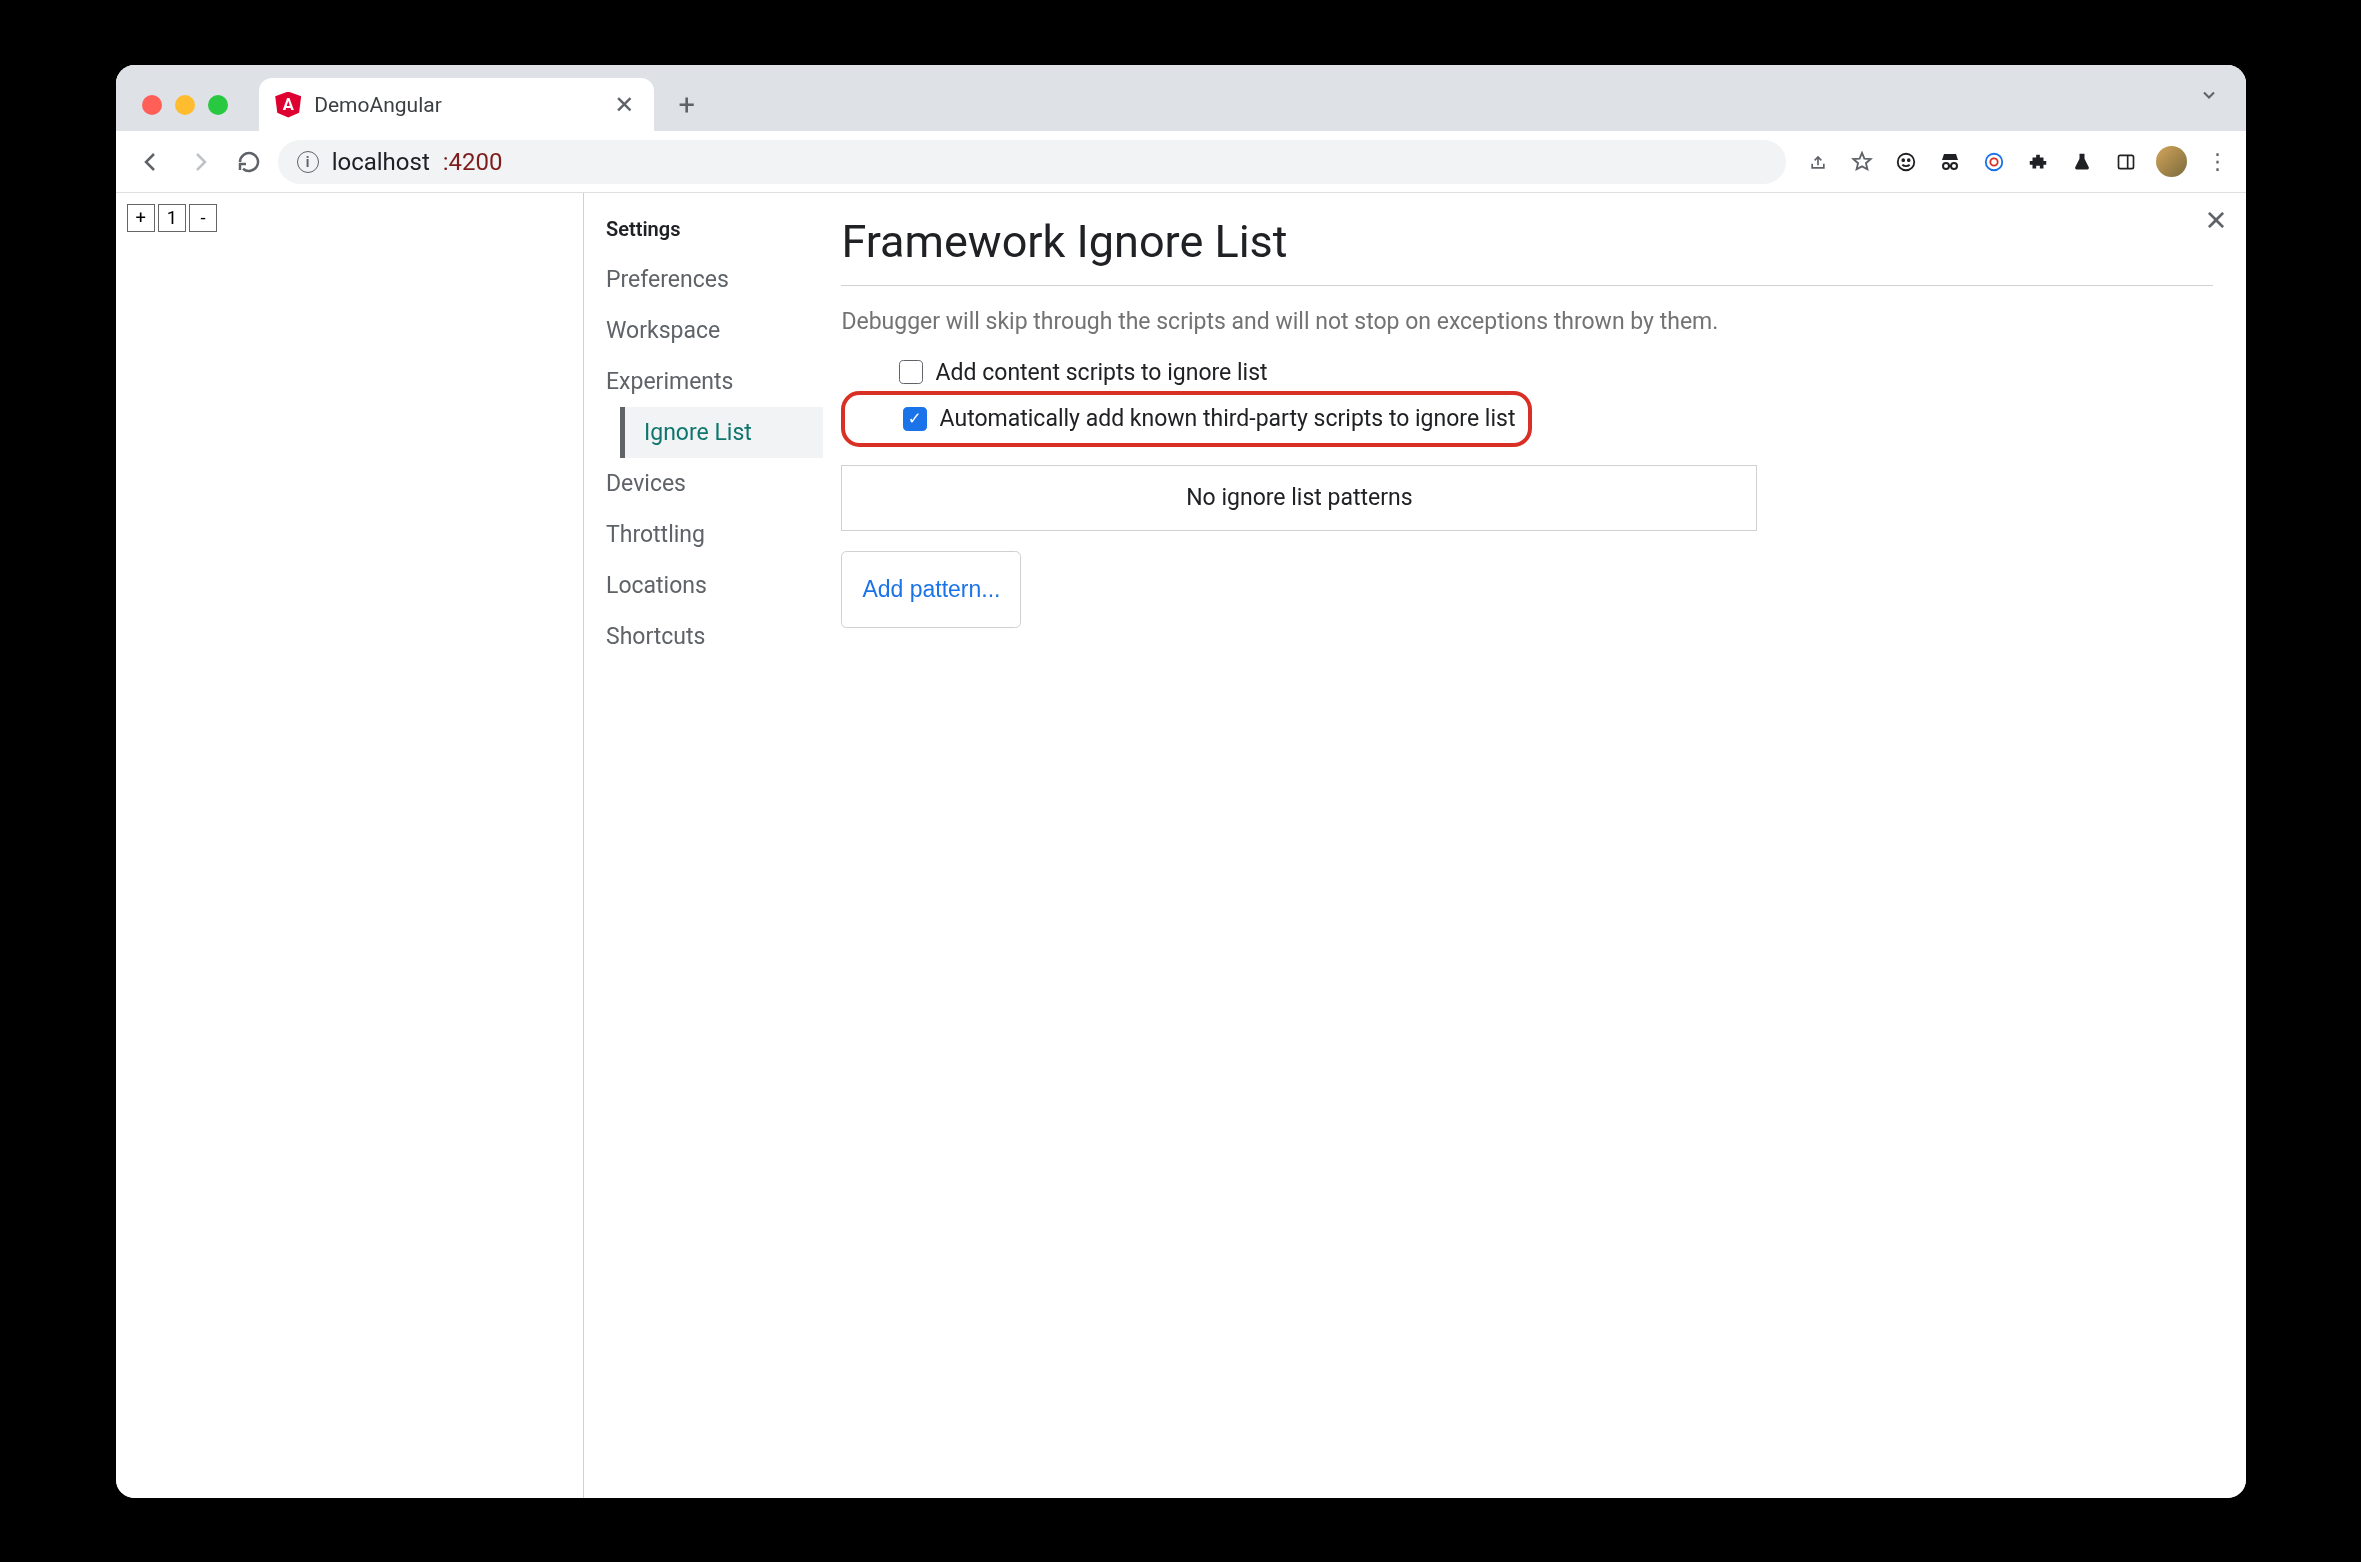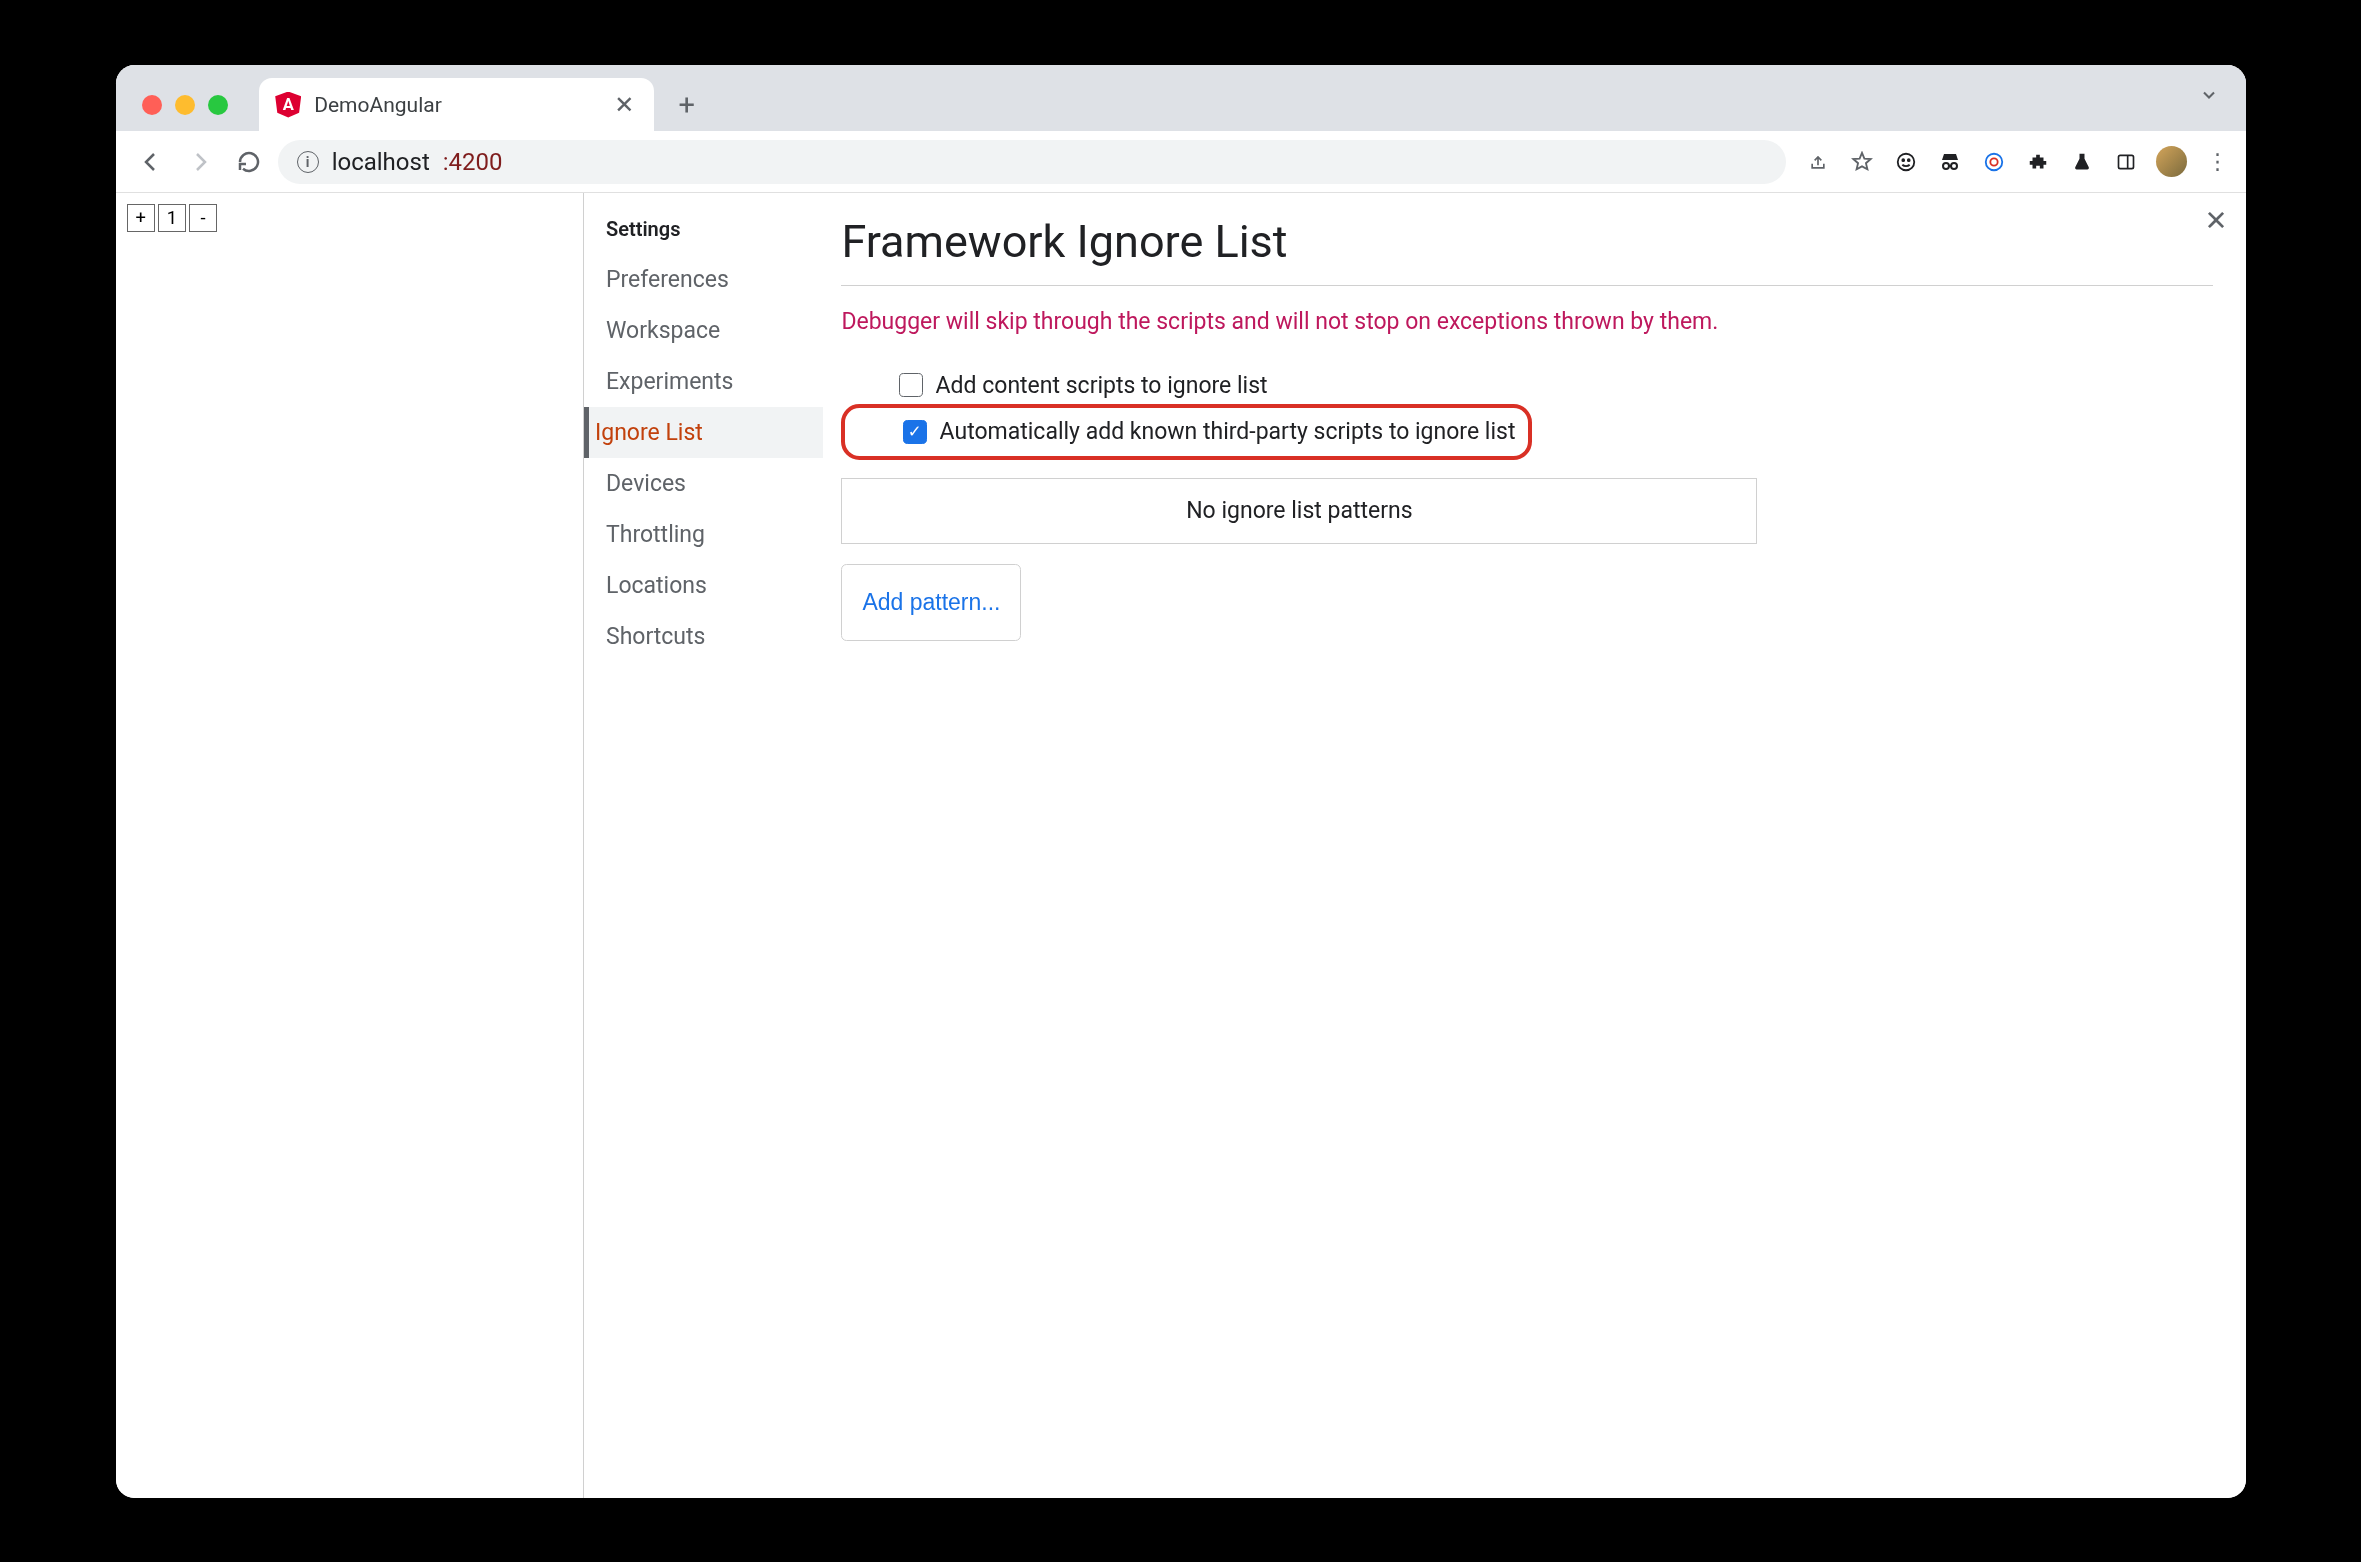--- a/index.html
+++ b/index.html
@@ -164,34 +164,35 @@
       font-size: 20px; font-weight: 600; color: #202124;
       padding: 11px 22px 13px;
     }
     .set-nav { list-style: none; }
     .set-nav li {
       font-size: 23px; color: #5f6368;
       height: 51px; display:flex; align-items:center;
       padding: 0 22px; cursor:pointer;
     }
     .set-nav li.active {
-      background: #f1f3f4; color: #c2410c;
+      background: #f1f3f4; color: #0f766e;
       border-left: 5.5px solid #5f6368;
-      padding-left: 6px;
+      padding-left: 19px;
+      margin-left: 36px;
     }
     .settings-main {
       flex: 1;
       padding: 22px 33px 22px 18.4px;
     }
     .settings-main h2 {
       font-size: 45px; font-weight: 400; color: #202124;
       padding-bottom: 16.5px;
       border-bottom: 0.9px solid #d0d0d0;
     }
-    .desc { font-size: 23px; color: #be185d; margin: 22px 0 32px; }
+    .desc { font-size: 23px; color: #737373; margin: 22px 0 19px; }
     .cb-row { display:flex; align-items:center; gap: 13px; font-size: 23px; color:#202124; margin: 3.7px 0 3.7px 9.2px; height: 37px; padding-left: 48px; }
     .cb {
       width: 24px; height: 24px; border: 1.8px solid #5f6368; border-radius: 4.6px;
       display:flex; align-items:center; justify-content:center;
       background:#fff;
     }
     .cb.checked { background:#1a73e8; border-color:#1a73e8; color:#fff; font-size:16.5px; }
     .highlight-box {
       border: 4.6px solid #d93025; border-radius: 18.4px;
       padding: 5.5px 13px 5.5px 3.7px;

